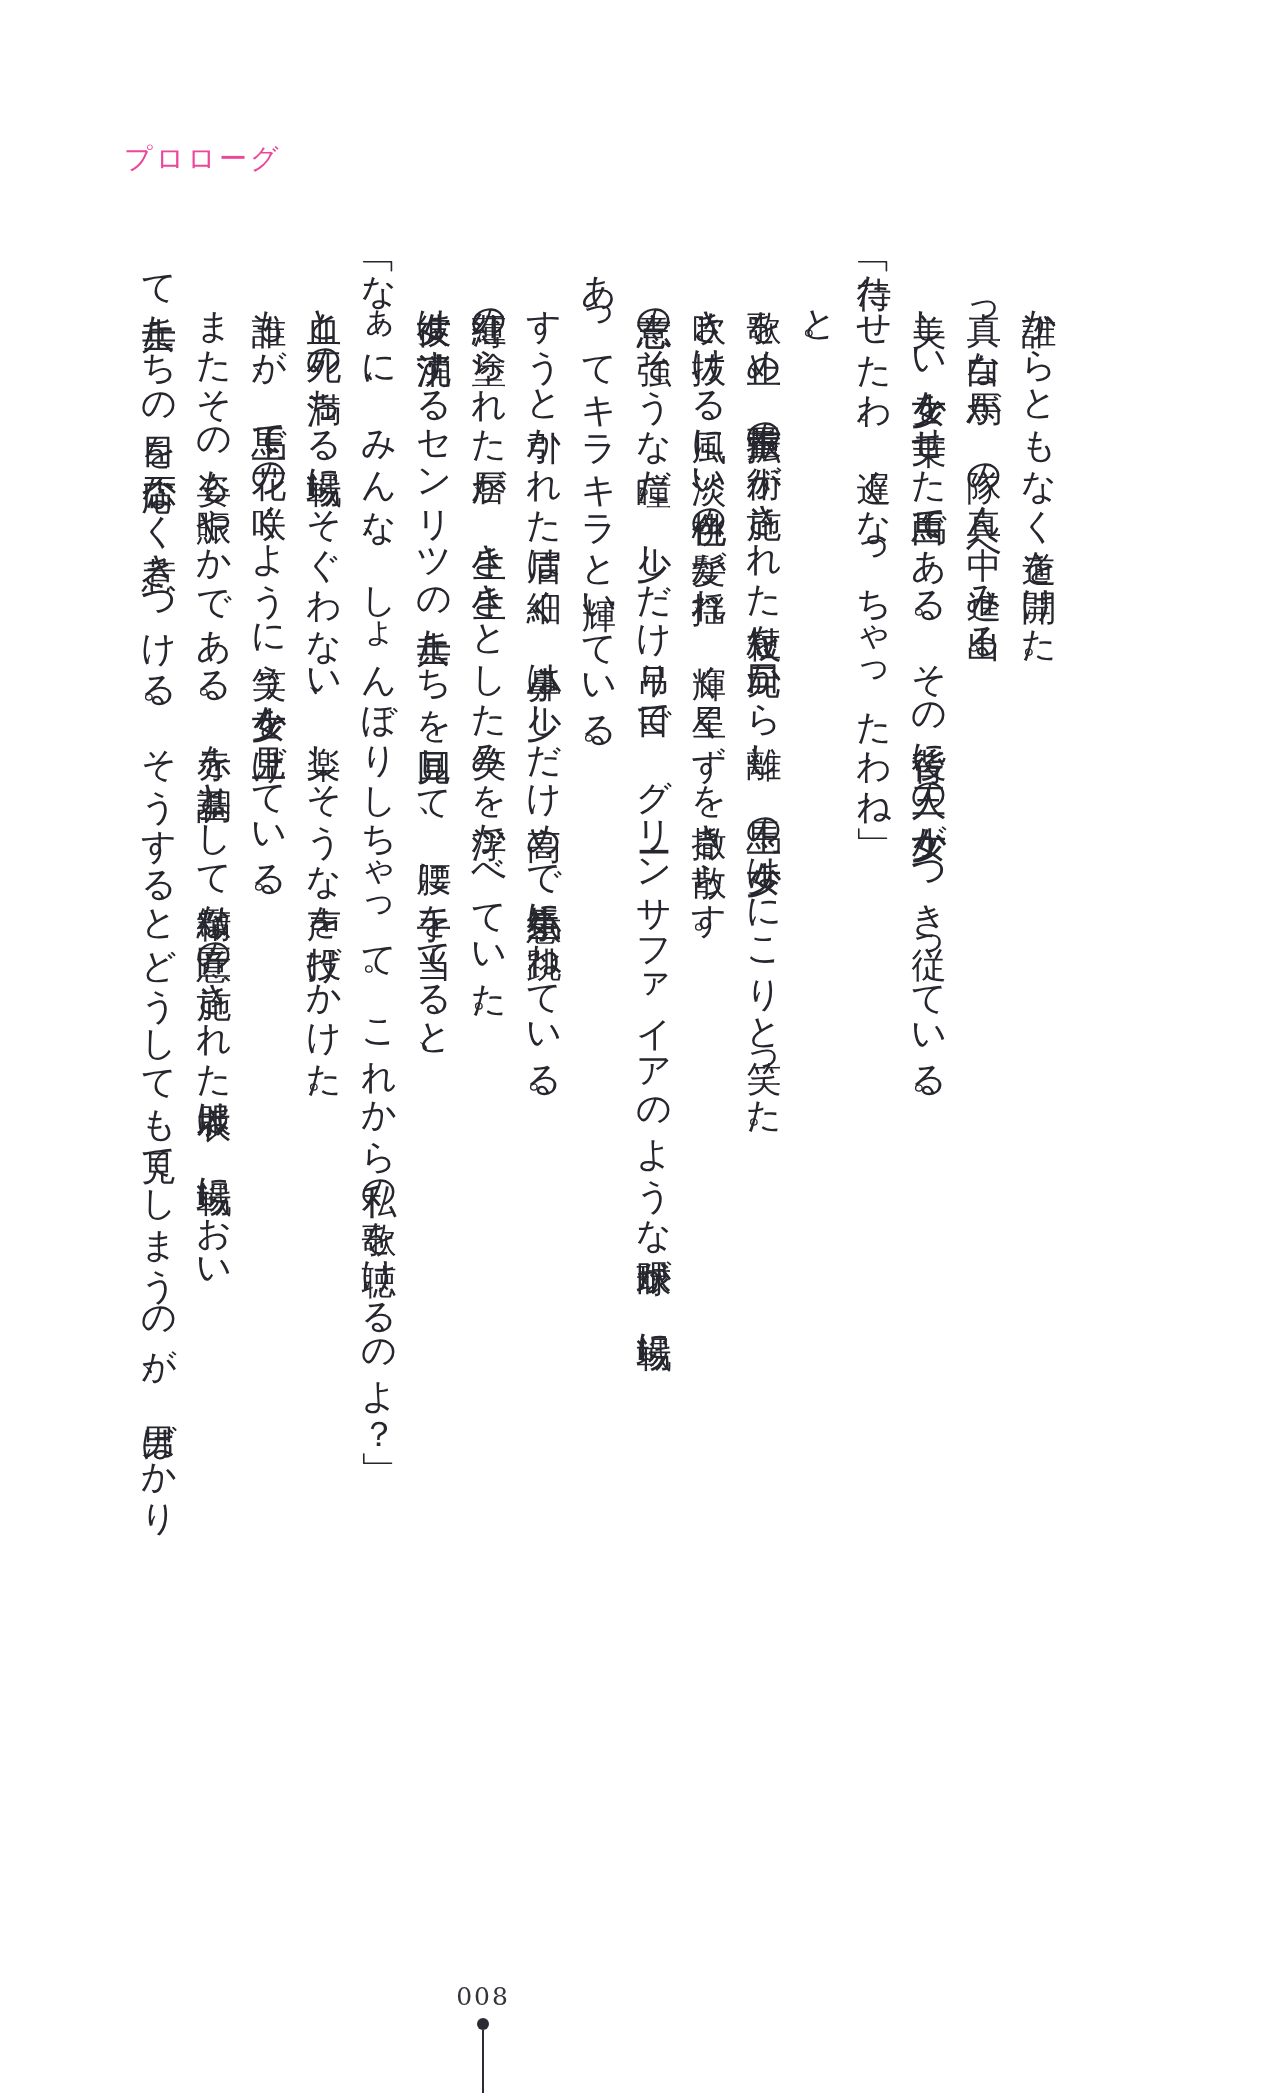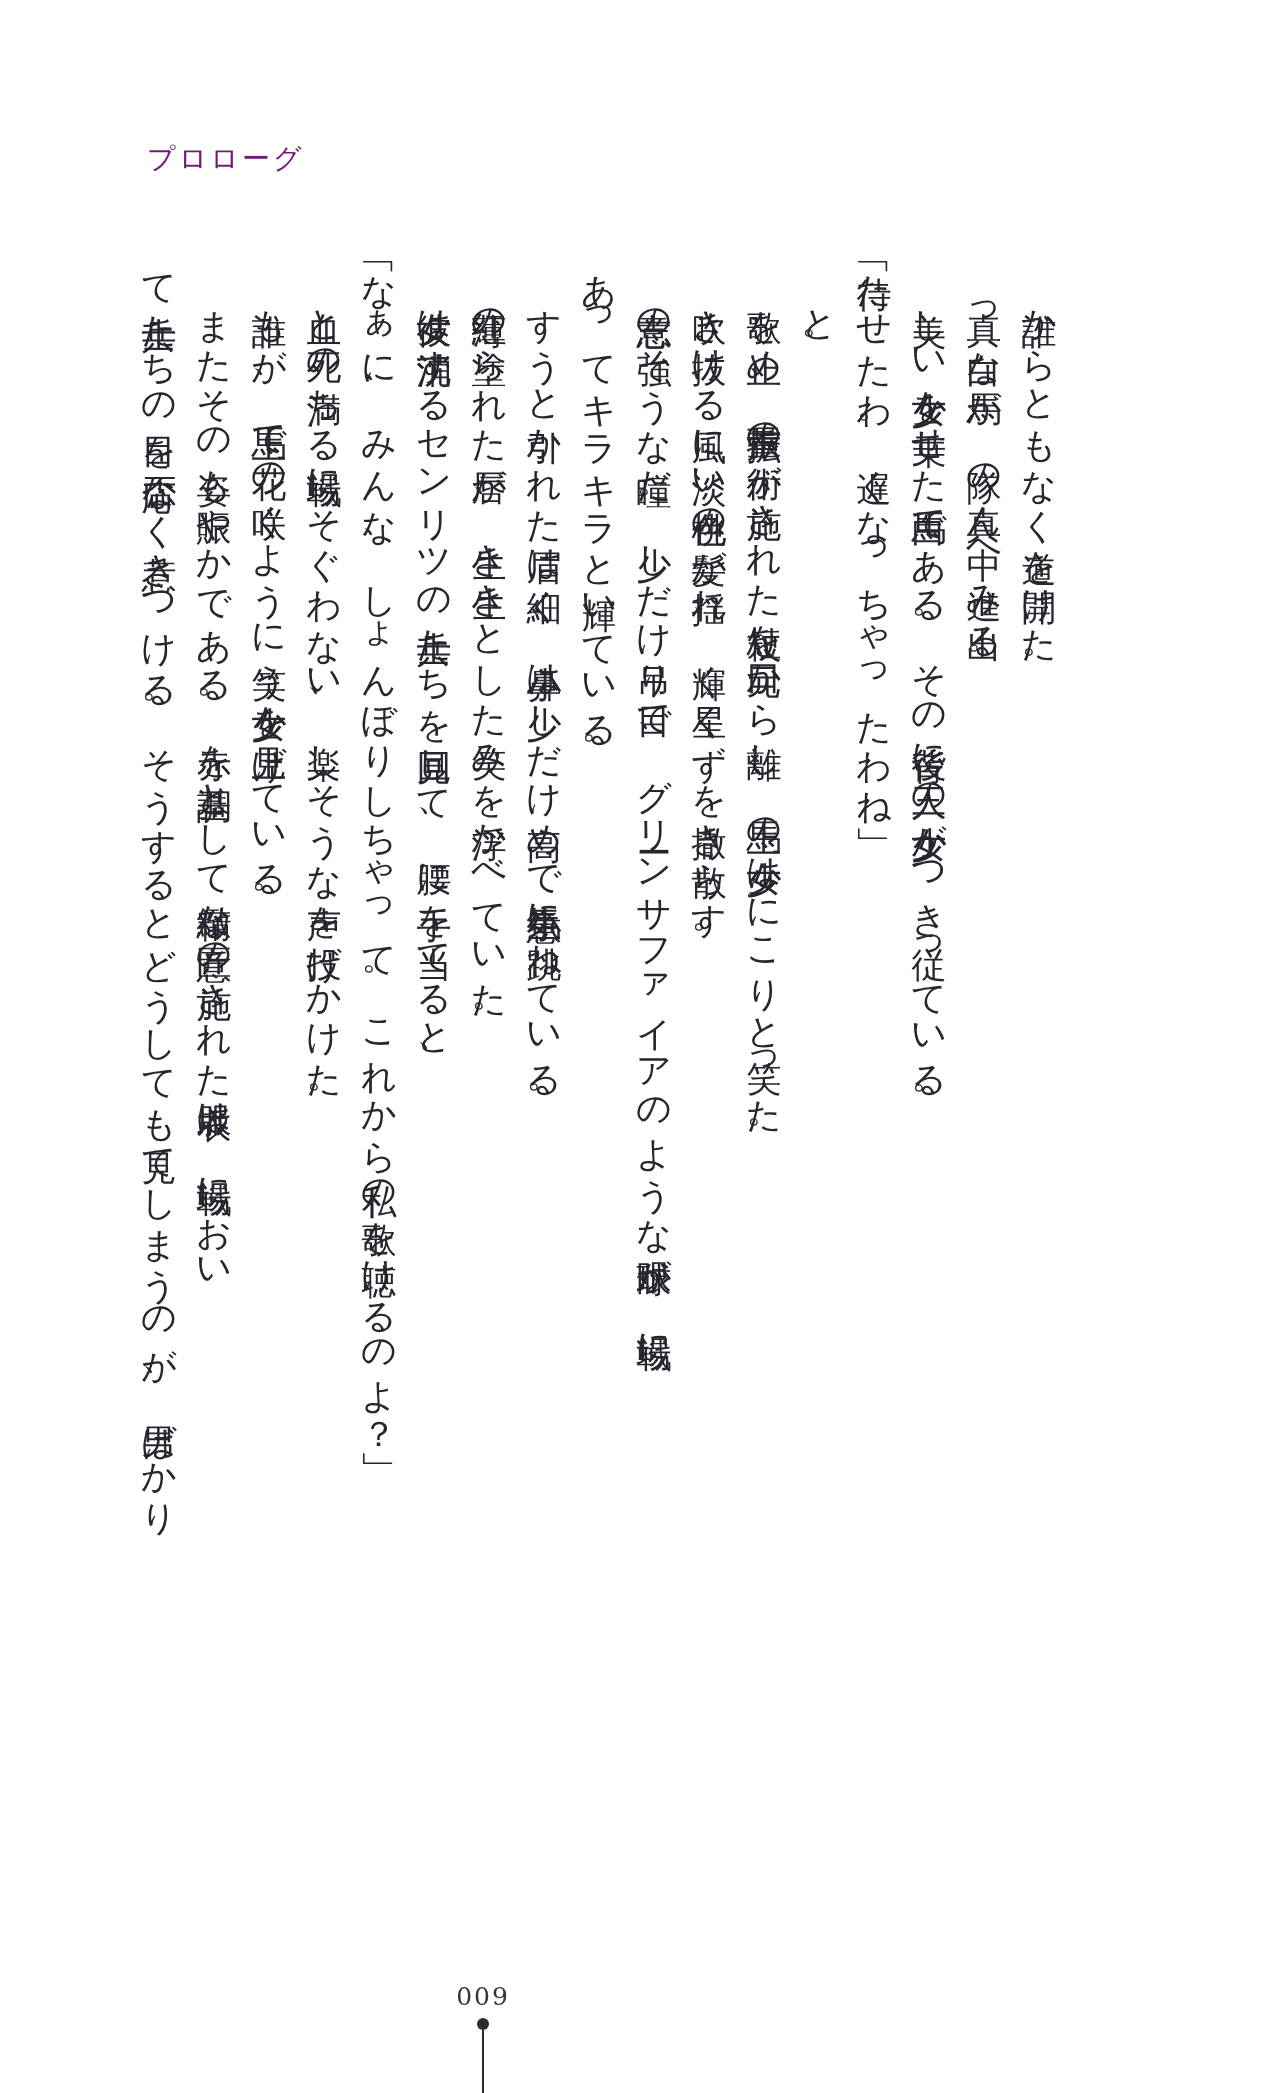--- a/index.html
+++ b/index.html
@@ -14,24 +14,24 @@
     overflow: hidden;
   }
   .page {
     position: absolute;
     inset: 0;
     background: #ffffff;
   }
   .running-head {
     position: absolute;
     top: 140px;
-    left: 147px;
+    left: 124px;
     font-size: 28px;
     letter-spacing: 3px;
-    color: #701a75;
+    color: #ec4899;
   }
   .text-block {
     position: absolute;
     top: 250px;
     right: 214px;
     height: 1420px;
     writing-mode: vertical-rl;
     text-orientation: mixed;
     font-size: 35px;
     line-height: 55px;
@@ -90,18 +90,18 @@
     <p>　すうと引かれた眉は細く、小鼻は少しだけ高めで小生意気に跳ねている。</p>
     <p>　薄紅の塗られた唇が、生き生きとした笑みを浮かべていた。</p>
     <p>　彼女は消沈するセンリツの兵士たちを見回して、腰に手を当てると、</p>
     <p>「なぁに、みんな、しょんぼりしちゃって。これから私の歌を聴けるのよ？」</p>
     <p>　血と死の満ちる戦場にそぐわない、楽しそうな声を投げかけた。</p>
     <p>　誰もが、馬上で花の咲くように笑う少女を見上げている。</p>
     <p>　またその姿も賑やかである。赤を基調として精緻な意匠の施された衣服は、戦場におい</p>
     <p>て兵士たちの目を否応なく惹きつける。そうするとどうしても見てしまうのが、男ばかり</p>
   </div>
 
-  <div class="page-number">009</div>
+  <div class="page-number">008</div>
 
   <div class="ornament-dot"></div>
   <div class="ornament-line"></div>
 
 </div>
 
 </body></html>

